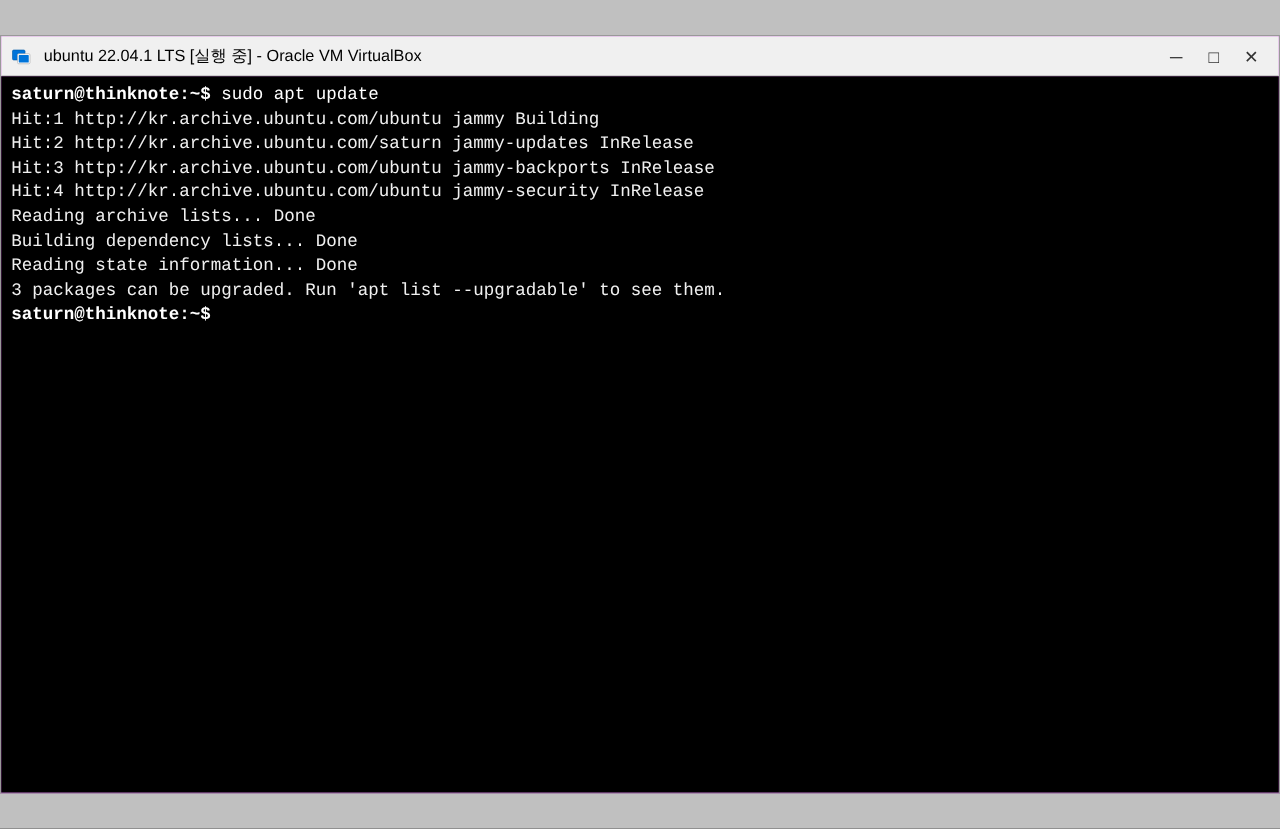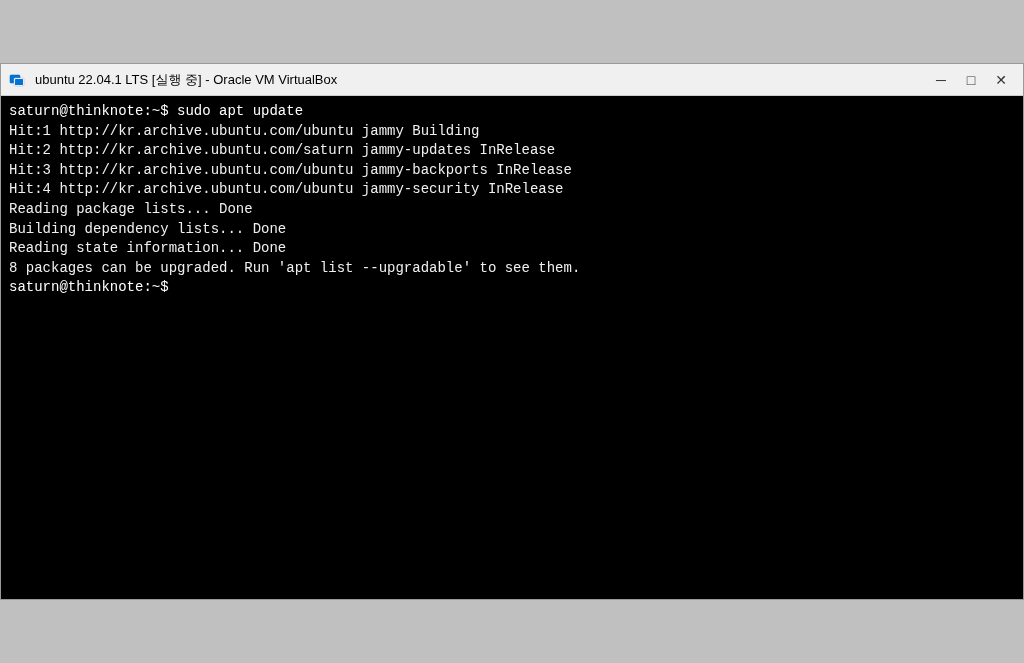--- a/index.html
+++ b/index.html
@@ -14,21 +14,21 @@
       justify-content: center;
       align-items: center;
       width: 1024px;
       height: 663px;
       font-family: Arial, sans-serif;
       overflow: hidden;
     }
 
     .window {
       width: 1024px;
-      height: 537px;
+      height: 607px;
       background: #d946ef;
       border: 1px solid #999;
       display: flex;
       flex-direction: column;
     }
 
     .titlebar {
       background: #f0f0f0;
       height: 32px;
       display: flex;
@@ -85,21 +85,21 @@
       line-height: 1.4;
       color: #f0f0f0;
     }
 
     .terminal-line {
       white-space: pre;
       display: block;
     }
 
     .prompt-bold {
-      font-weight: normal;
+      font-weight: bold;
       color: #ffffff;
     }
 
     .cmd-text {
       color: #ffffff;
       margin-top: 17px;
     }
   </style>
 </head>
 <body>
@@ -122,19 +122,19 @@
       <button class="titlebar-btn close">✕</button>
     </div>
   </div>
 
   <div class="terminal">
     <span class="terminal-line"><span class="prompt-bold">saturn@thinknote:~$ </span><span class="cmd-text">sudo apt update</span></span>
     <span class="terminal-line">Hit:1 http://kr.archive.ubuntu.com/ubuntu jammy Building</span>
     <span class="terminal-line">Hit:2 http://kr.archive.ubuntu.com/saturn jammy-updates InRelease</span>
     <span class="terminal-line">Hit:3 http://kr.archive.ubuntu.com/ubuntu jammy-backports InRelease</span>
     <span class="terminal-line">Hit:4 http://kr.archive.ubuntu.com/ubuntu jammy-security InRelease</span>
-    <span class="terminal-line">Reading package lists... Done</span>
+    <span class="terminal-line">Reading archive lists... Done</span>
     <span class="terminal-line">Building dependency lists... Done</span>
     <span class="terminal-line">Reading state information... Done</span>
-    <span class="terminal-line">8 packages can be upgraded. Run 'apt list --upgradable' to see them.</span>
+    <span class="terminal-line">3 packages can be upgraded. Run 'apt list --upgradable' to see them.</span>
     <span class="terminal-line"><span class="prompt-bold">saturn@thinknote:~$ </span></span>
   </div>
 </div>
 
 </body></html>

